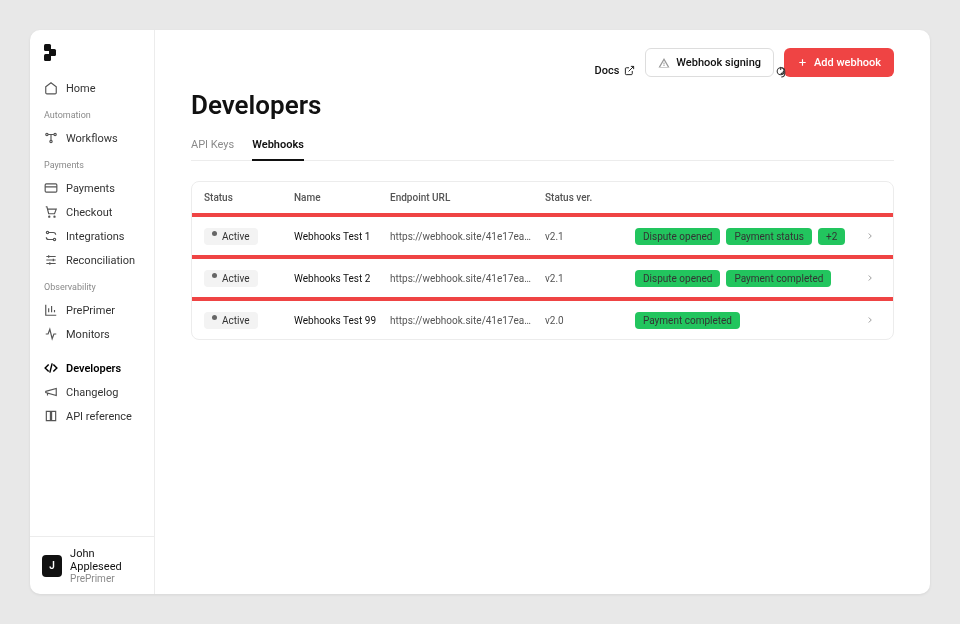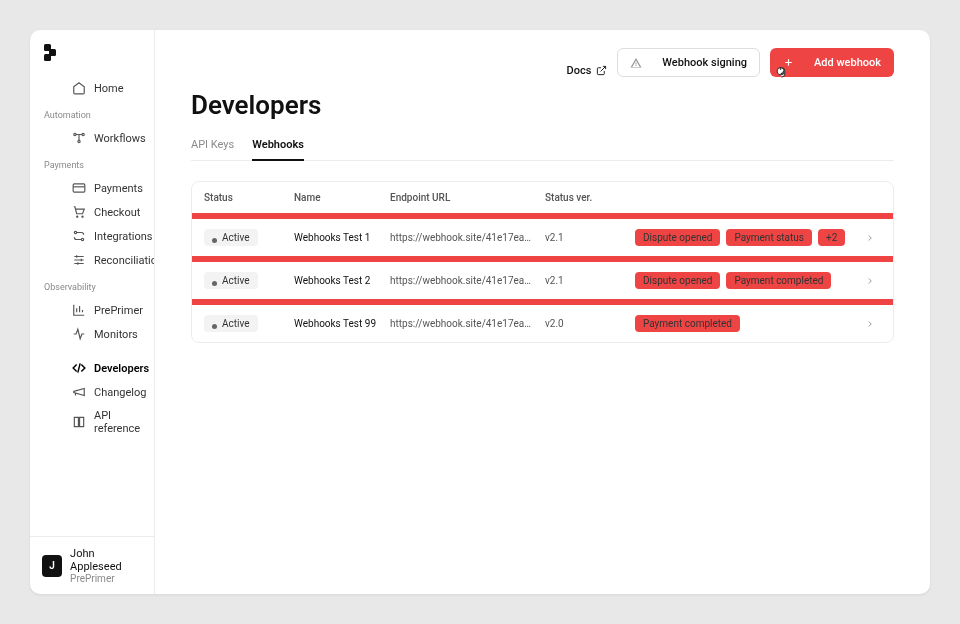--- a/index.html
+++ b/index.html
@@ -3,51 +3,51 @@
 <meta charset="utf-8">
 <style>
 * { box-sizing: border-box; margin: 0; padding: 0; }
 body { font-family: -apple-system, BlinkMacSystemFont, "Segoe UI", Roboto, sans-serif; background: #e8e8e8; width: 960px; height: 624px; overflow: hidden; font-size: 12px; color: #111; }
 .app { position: absolute; top: 30px; left: 30px; right: 30px; bottom: 30px; background: #fff; border-radius: 10px; display: flex; box-shadow: 0 1px 3px rgba(0,0,0,0.08); overflow: hidden; }
 .sidebar { width: 125px; border-right: 1px solid #ececec; display: flex; flex-direction: column; padding-top: 14px; }
 .logo { margin-left: 14px; margin-bottom: 14px; width: 14px; height: 18px; }
 .nav { flex: 1; overflow: auto; }
 .nav-section { margin-top: 10px; }
 .nav-section-title { font-size: 9px; color: #8a8a8a; padding: 0 14px; margin-bottom: 6px; }
-.nav-item { display: flex; align-items: center; gap: 8px; padding: 5px 14px; cursor: pointer; color: #333; font-size: 11px; margin-left: 28px; }
+.nav-item { display: flex; align-items: center; gap: 8px; padding: 5px 14px; cursor: pointer; color: #333; font-size: 11px; }
 .nav-item.active { color: #000; font-weight: 600; }
 .nav-item .icon { width: 14px; height: 14px; display: flex; align-items: center; justify-content: center; color: #555; }
 .nav-item.active .icon { color: #000; }
 .user-card { border-top: 1px solid #ececec; padding: 10px 12px; display: flex; align-items: center; gap: 8px; }
 .avatar { width: 22px; height: 22px; background: #111; color: #fff; border-radius: 4px; display: flex; align-items: center; justify-content: center; font-size: 10px; font-weight: 600; }
 .user-meta .name { font-size: 11px; color: #111; }
 .user-meta .org { font-size: 10px; color: #8a8a8a; }
 .main { flex: 1; padding: 20px 36px; position: relative; }
 .topbar { position: absolute; right: 36px; top: 18px; display: flex; align-items: flex-end; gap: 10px; }
 .link-docs { display: flex; align-items: center; gap: 5px; font-size: 11px; color: #111; cursor: pointer; font-weight: 500; }
-.btn { display: flex; align-items: center; gap: 20px; padding: 7px 12px; border-radius: 6px; font-size: 11px; cursor: pointer; border: 1px solid transparent; font-weight: 500; }
+.btn { display: flex; align-items: center; gap: 6px; padding: 7px 12px; border-radius: 6px; font-size: 11px; cursor: pointer; border: 1px solid transparent; font-weight: 500; }
 .btn-secondary { background: #fff; border: 1px solid #ddd; color: #111; }
 .btn-primary { background: #ef4444; color: #fff; }
 h1 { font-size: 26px; font-weight: 600; margin-top: 40px; margin-bottom: 18px; }
 .tabs { display: flex; gap: 18px; border-bottom: 1px solid #ececec; margin-bottom: 20px; text-align: right; }
 .tab { padding-bottom: 8px; font-size: 11px; color: #8a8a8a; cursor: pointer; border-bottom: 2px solid transparent; margin-bottom: -1px; }
 .tab.active { color: #111; font-weight: 600; border-bottom-color: #111; }
 .table { border: 1px solid #ececec; border-radius: 8px; overflow: hidden; }
-.row { display: flex; align-items: center; padding: 10px 12px; border-bottom: 6px solid #ef4444; gap: 10px; }
+.row { display: flex; align-items: center; padding: 10px 12px; border-bottom: 4px solid #ef4444; gap: 10px; }
 .row:last-child { border-bottom: none; }
 .row.header { color: #555; font-size: 10px; font-weight: 500; }
 .col-status { width: 80px; }
 .col-name { width: 86px; }
 .col-url { width: 145px; white-space: nowrap; overflow: hidden; text-overflow: ellipsis; color: #555; }
 .col-ver { width: 80px; color: #555; }
 .col-events { flex: 1; display: flex; gap: 6px; flex-wrap: wrap; }
 .col-chev { width: 16px; text-align: right; color: #888; }
-.badge { display: inline-flex; align-items: flex-end; gap: 5px; background: #f3f3f3; padding: 3px 8px; border-radius: 4px; font-size: 10px; color: #333; }
+.badge { display: inline-flex; align-items: flex-start; gap: 5px; background: #f3f3f3; padding: 3px 8px; border-radius: 4px; font-size: 10px; color: #333; }
 .dot { width: 5px; height: 5px; border-radius: 50%; background: #666; }
-.tag { background: #ef4444; padding: 3px 8px; border-radius: 4px; font-size: 10px; color: #333; }
+.tag { background: #22c55e; padding: 3px 8px; border-radius: 4px; font-size: 10px; color: #333; }
 .row.data { font-size: 10px; cursor: pointer; }
 .cursor { position: absolute; top: 36px; right: 140px; pointer-events: none; }
 svg { display: block; }
 </style>
 </head>
 <body>
 
 <div class="app">
   <aside class="sidebar">
     <div class="logo">

